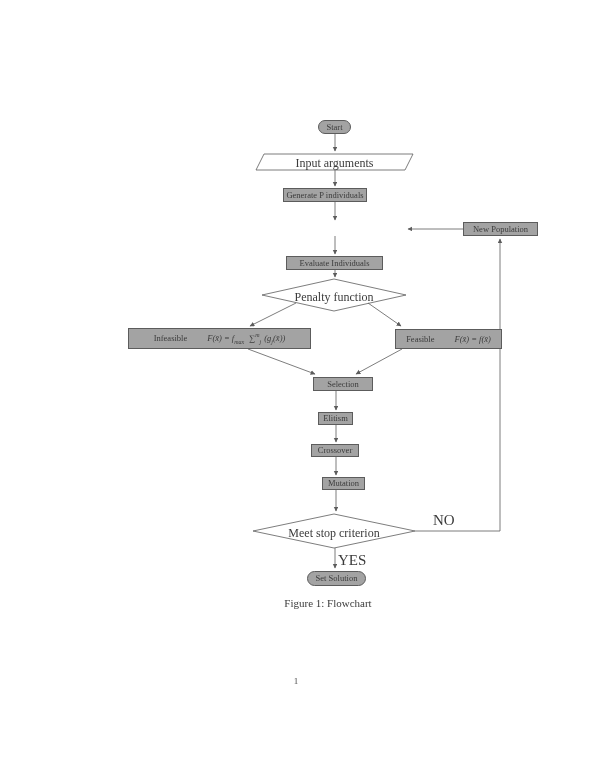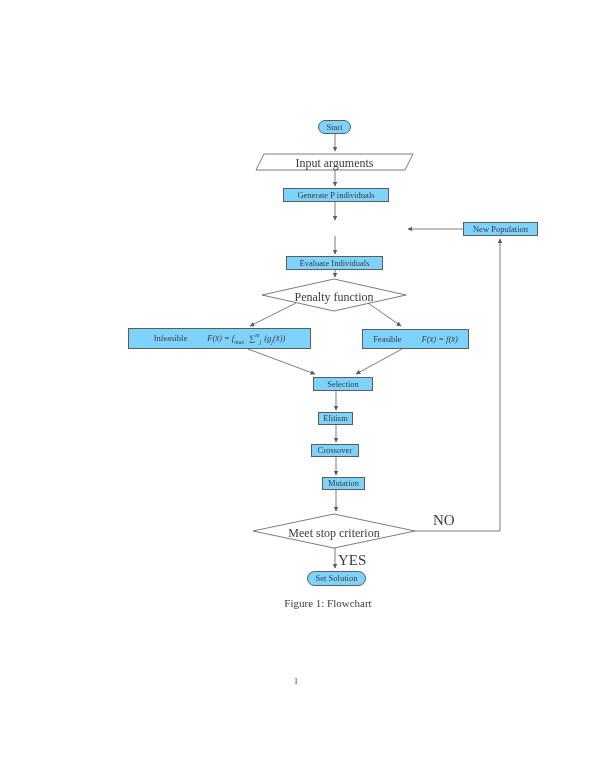--- a/index.html
+++ b/index.html
@@ -2,21 +2,21 @@
 <html><head>
 <meta charset="utf-8">
 <style>
   html,body{margin:0;padding:0;background:#ffffff;}
   .page{
     position:relative;width:600px;height:776px;background:#ffffff;overflow:hidden;
     font-family:"Liberation Serif","DejaVu Serif",serif;color:#3b3b3b;
   }
   .layer{position:absolute;left:0;top:0;width:600px;height:776px;}
   .node{
-    position:absolute;box-sizing:border-box;background:#7dd3fc;
+    position:absolute;box-sizing:border-box;background:#a3a3a3;
     border:0.8px solid #5c5c5c;
     display:flex;align-items:center;justify-content:center;
     font-size:8.5px;line-height:1;text-align:center;white-space:nowrap;
   }
   .rounded{border-radius:8px;}
   .free-label{
     position:absolute;font-size:12px;line-height:1;text-align:center;white-space:nowrap;
   }
   .edge-label{position:absolute;font-size:15px;line-height:1;white-space:nowrap;}
   .it{font-style:italic;}
@@ -71,36 +71,36 @@
     <path class="ln" d="M415,531 L500,531 L500,239" marker-end="url(#arr)"></path>
     <path class="ln" d="M335,548 L335,568" marker-end="url(#arr)"></path>
 
     <polygon class="shape" points="264,154 413,154 405,170 256,170"></polygon>
   </svg>
 
   <div class="node rounded" style="left:318px;top:120px;width:33px;height:14px;">Start</div>
 
   <div class="free-label" style="left:256px;top:157px;width:157px;">Input arguments</div>
 
-  <div class="node" style="left:283px;top:188px;width:106px;height:14px;">Generate P individuals</div>
+  <div class="node" style="left:283px;top:188px;width:84px;height:14px;">Generate P individuals</div>
 
 
   <div class="node" style="left:463px;top:222px;width:75px;height:14px;">New Population</div>
 
   <div class="node" style="left:286px;top:256px;width:97px;height:14px;">Evaluate Individuals</div>
 
   <div class="free-label" style="left:262px;top:291px;width:144px;">Penalty function</div>
 
   <div class="node formula" style="left:128px;top:328px;width:183px;height:21px;">
     <span>
       <span>Infeasible</span><span class="it math">F(x̄) = f</span><sub class="it">max</sub><span class="sum">∑</span><sup class="it">m</sup><sub class="it">j</sub><span class="it arg">(g</span><sub class="it">j</sub><span class="it">(x̄))</span>
     </span>
   </div>
 
-  <div class="node formula" style="left:362px;top:329px;width:107px;height:20px;">
+  <div class="node formula" style="left:395px;top:329px;width:107px;height:20px;">
     <span>
       <span>Feasible</span><span class="it math">F(x̄) = f(x̄)</span>
     </span>
   </div>
 
   <div class="node" style="left:313px;top:377px;width:60px;height:14px;">Selection</div>
 
   <div class="node" style="left:318px;top:412px;width:35px;height:13px;">Elitism</div>
 
   <div class="node" style="left:311px;top:444px;width:48px;height:13px;">Crossover</div>

